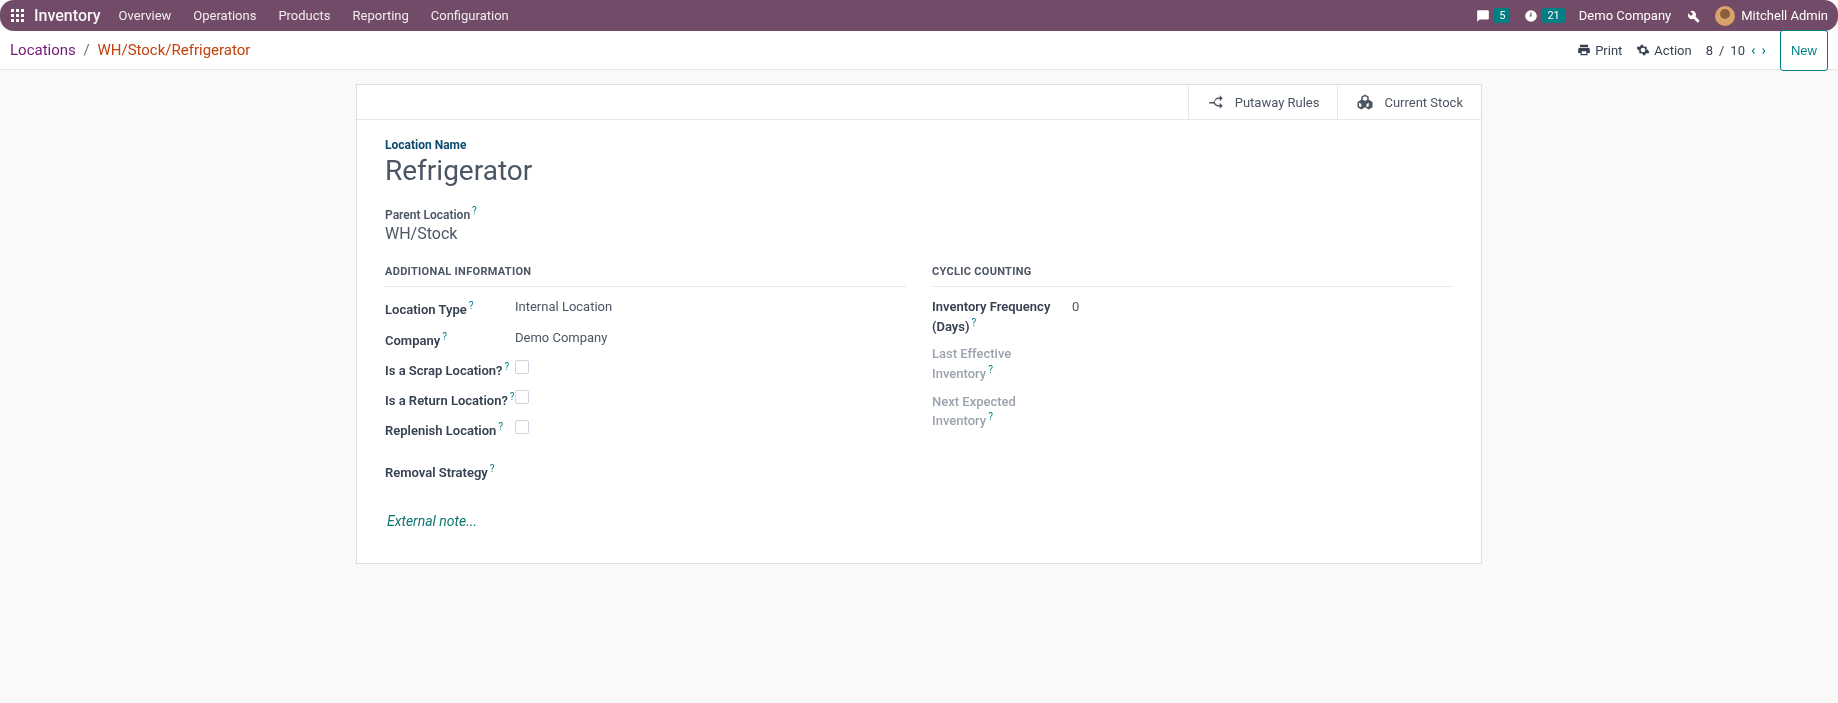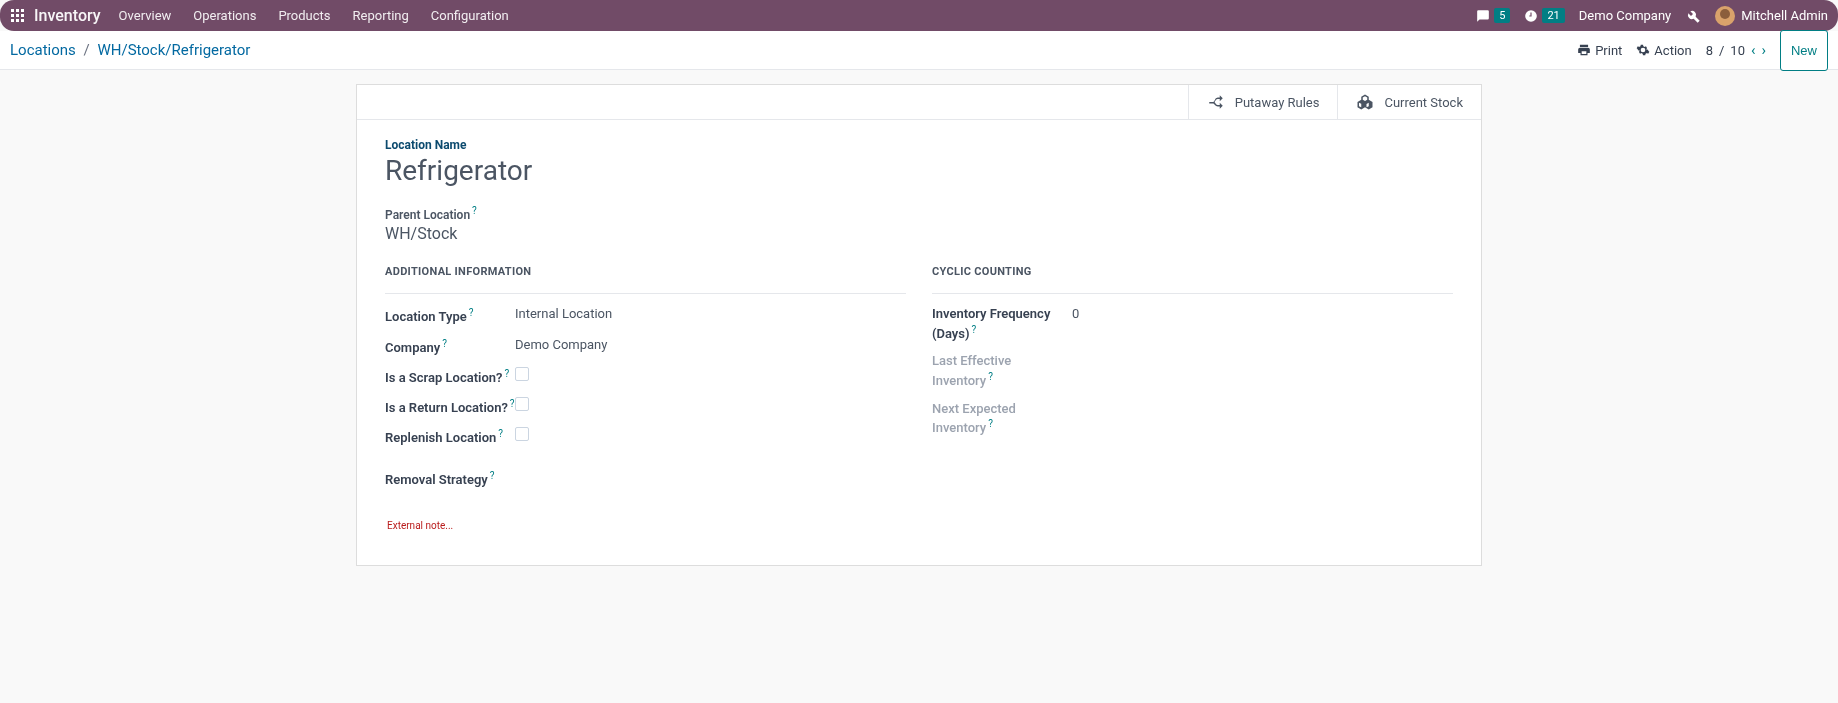--- a/index.html
+++ b/index.html
@@ -16,23 +16,23 @@
   .right-group { display:flex; align-items:center; gap:14px; }
   .badge-group { display:flex; align-items:center; gap:4px; font-size:12px; }
   .badge-num { background:#017e84; color:#fff; border-radius:2px; padding:0 5px; font-size:11px; line-height:15px; height:15px; }
   .avatar { width:20px; height:20px; border-radius:50%; background:#d9a26b; display:inline-block; position:relative; overflow:hidden; }
   .avatar::after{content:""; position:absolute; top:3px; left:5px; width:10px; height:10px; background:#8b5e3c; border-radius:50%;}
   .wrench svg, .chat-ico svg, .clock-ico svg { display:block; }
 
   
   .control-panel { background:#fff; border-bottom:1px solid #e5e7eb; height:39px; display:flex; align-items:center; padding:0 10px; }
   .breadcrumb { font-size:15px; }
-  .breadcrumb a { color:#0369a1; text-decoration:none;margin-top:28px; }
+  .breadcrumb a { color:#701a75; text-decoration:none;margin-top:28px; }
   .breadcrumb .sep { color:#6b7280; margin:0 4px; }
-  .breadcrumb .cur { color:#0369a1;text-align:right; }
+  .breadcrumb .cur { color:#c2410c;text-align:right; }
   .cp-right { margin-left:auto; display:flex; align-items:center; gap:14px; font-size:13px; color:#374151; }
   .cp-btn { display:flex; align-items:center; gap:4px; cursor:pointer; }
   .cp-btn svg { display:block; }
   .pager { display:flex; align-items:center; gap:6px; }
   .pager .arrow { color:#017e84; cursor:pointer; font-size:15px; }
   .new-btn { border:1px solid #017e84; color:#017e84; background:#fff; padding:12px 10px; font-size:13px; border-radius:3px; cursor:pointer; }
 
   
   .sheet-wrap { padding-top:14px; display:flex; justify-content:center; }
   .sheet { width:1126px; background:#fff; border:1px solid #ddd; }
@@ -42,32 +42,32 @@
 
   .form-body { padding:18px 28px 30px 28px; }
   .small-label { font-size:12px; font-weight:700; color:#0c4a6e; }
   .loc-name { font-size:28px; color:#4b5563; margin-top:2px; margin-bottom:18px; }
   .parent-label { font-size:12px; font-weight:600; color:#4b5563; }
   .parent-val { font-size:16px; color:#4b5563; margin-top:2px; }
   sup.help { color:#017e84; font-size:10px; margin-left:2px; cursor:help; font-weight:400; }
 
   .cols { display:flex; gap:26px; margin-top:22px; }
   .col { flex:1; }
-  .section-title { font-size:11px; font-weight:700; color:#4b5563; letter-spacing:.3px; padding-bottom:15px; border-bottom:1px solid #e5e7eb; margin-bottom:12px; }
+  .section-title { font-size:11px; font-weight:700; color:#4b5563; letter-spacing:.3px; padding-bottom:8px; border-bottom:1px solid #e5e7eb; margin-bottom:12px; }
   .frow { display:flex; align-items:flex-start; margin-bottom:10px; font-size:13px; }
   .flabel { width:130px; font-weight:600; color:#374151; flex-shrink:0; line-height:1.3; }
   .flabel.muted { color:#9ca3af; font-weight:500; }
   .fval { color:#4b5563; }
   .fchk { width:14px; height:14px; border:1px solid #cbd5e1; border-radius:2px; background:#fff; cursor:pointer; }
 
   .col2 .flabel { width:140px; }
 
   .section-sub { margin-top:22px; }
 
-  .ext-note { margin-top:16px; color:#b91c1c; font-size:10px; padding:4px 2px; }
+  .ext-note { margin-top:16px; color:#0f766e; font-size:14px; font-style:italic; padding:4px 2px; }
 </style>
 </head>
 <body>
 
 <div class="topbar">
   <span class="apps-icon">
     <svg width="14" height="14" viewBox="0 0 14 14">
         <g fill="#fff">
           <rect x="0" y="0" width="3" height="3"></rect>
           <rect x="5" y="0" width="3" height="3"></rect>

